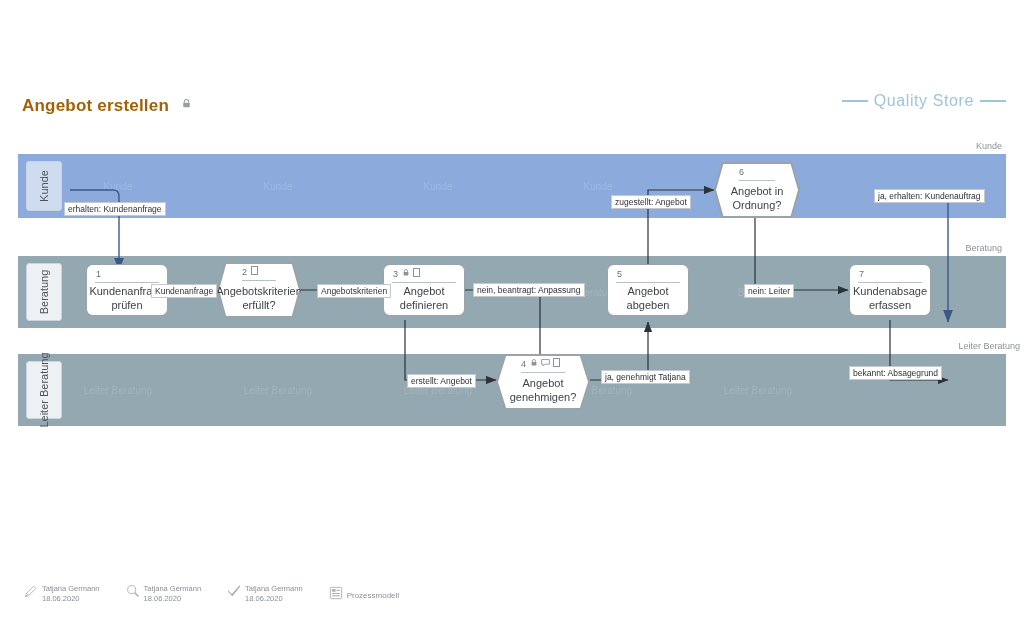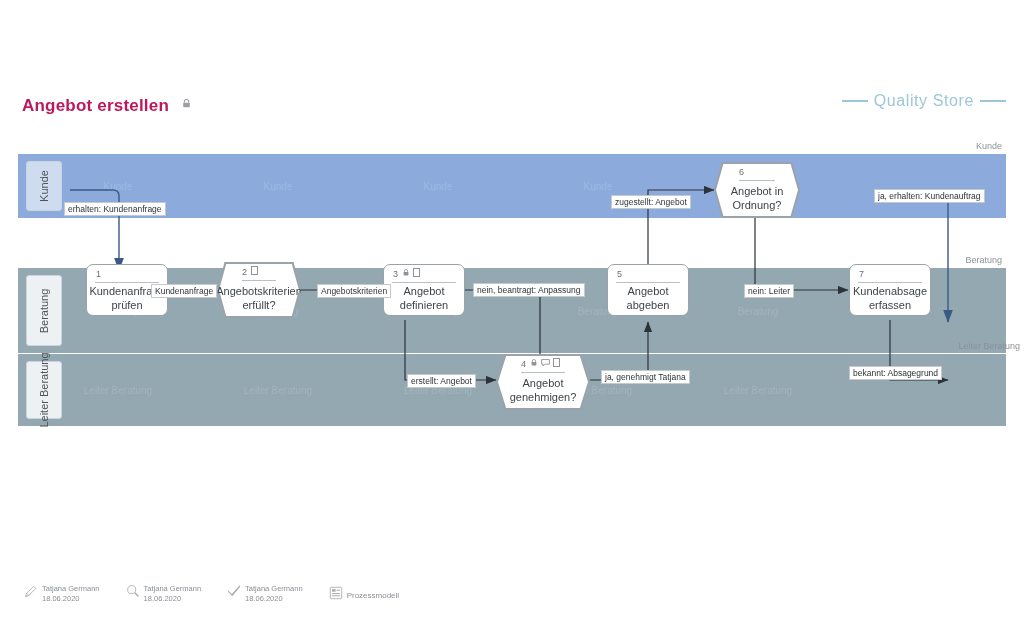--- a/index.html
+++ b/index.html
@@ -16,21 +16,21 @@
     overflow: hidden;
   }
 
   
   #page-title {
     position: absolute;
     left: 22px;
     top: 94px;
     font-size: 17px;
     font-weight: bold;
-    color: #be185d;
+    color: #a16207;
     letter-spacing: .2px;
     white-space: nowrap;
   }
   #title-lock {
     display: inline-block;
     margin-left: 7px;
     vertical-align: 2px;
   }
   #brand {
     position: absolute;
@@ -261,21 +261,21 @@
         <div class="watermark" style="left: 260px; top: 50%;">Kunde</div>
         <div class="watermark" style="left: 420px; top: 50%;">Kunde</div>
         <div class="watermark" style="left: 580px; top: 50%;">Kunde</div>
         <div class="watermark" style="left: 740px; top: 50%;">Kunde</div>
       </div>
     <div class="lane-tab">
       <span>Kunde</span>
     </div>
   </div>
 
-  <div class="lane lane-grey" id="lane-1" style="top:136px;height:85px;">
+  <div class="lane lane-grey" id="lane-1" style="top:124px;height:72px;">
     <div class="lane-title">Beratung</div>
     <div class="lane-band">
         <div class="watermark" style="left: 100px; top: 50%;">Beratung</div>
         <div class="watermark" style="left: 260px; top: 50%;">Beratung</div>
         <div class="watermark" style="left: 420px; top: 50%;">Beratung</div>
         <div class="watermark" style="left: 580px; top: 50%;">Beratung</div>
         <div class="watermark" style="left: 740px; top: 50%;">Beratung</div>
       </div>
     <div class="lane-tab">
       <span>Beratung</span>

